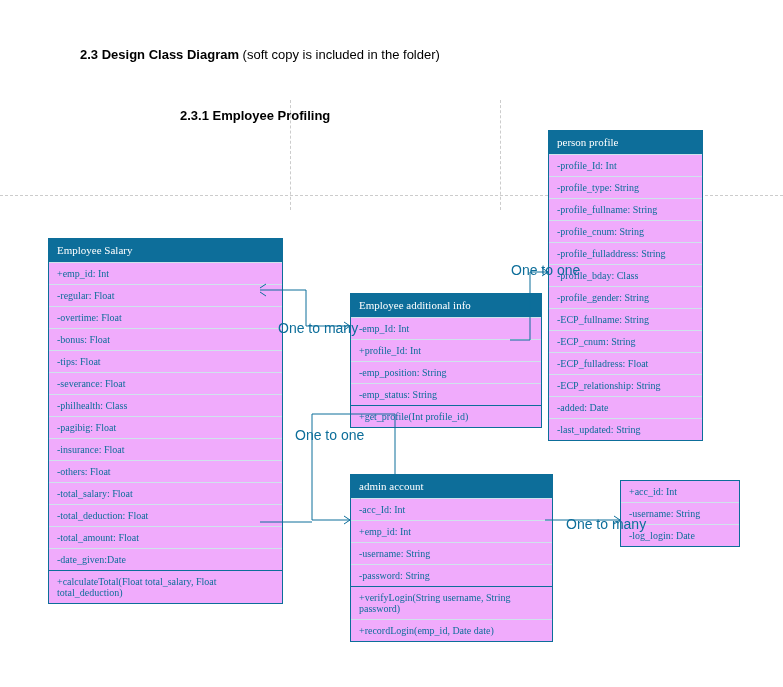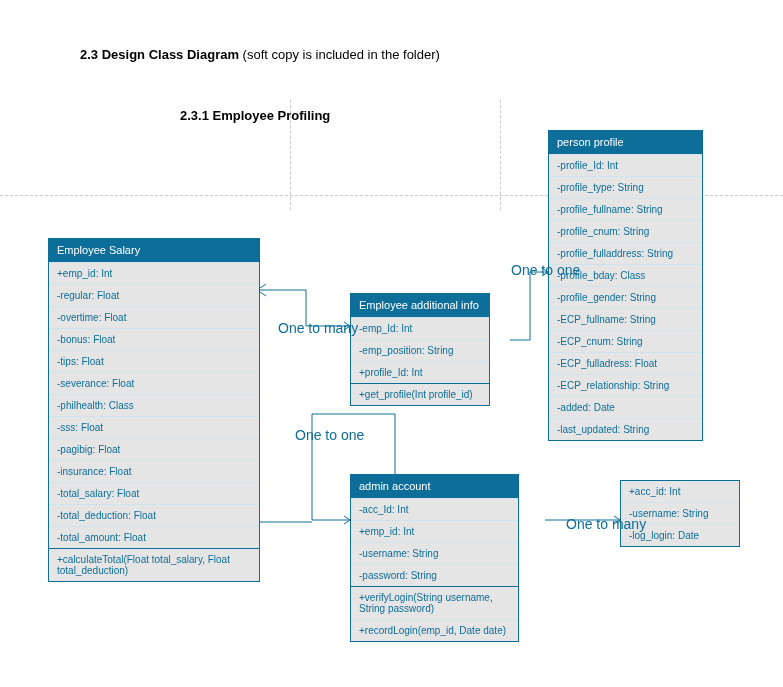--- a/index.html
+++ b/index.html
@@ -30,24 +30,25 @@
     height: 0;
   }
   .vdash {
     position: absolute;
     border-left: 1px dashed #ccc;
     width: 0;
   }
   .classbox {
     position: absolute;
     border: 1px solid #0d6e9a;
-    background: #e5e5e5;
+    background: #f0abfc;
     font-size: 10px;
     color: #0d6e9a;
     box-sizing: border-box;
+    font-family: Liberation Serif, serif;
   }
   .classbox .head {
     background: #0d6e9a;
     color: #fff;
     padding: 5px 8px;
     font-size: 11px;
     font-weight: normal;
     border-bottom: 1px solid #0d6e9a;
   }
   .classbox .row {
@@ -86,64 +87,66 @@
 
 <div class="subsection-title" style="left:180px; top:72px;margin-top:36px;">
   <span>2.3.1</span>
   <span>Employee Profiling</span>
 </div>
 
 <div class="dashline" style="left:0; top:195px; width:783px;"></div>
 <div class="vdash" style="left:290px; top:100px; height:110px;"></div>
 <div class="vdash" style="left:500px; top:100px; height:110px;"></div>
 
-<div class="classbox" style="left:48px; top:238px; width:212px;">
+<div class="classbox" style="left:48px; top:238px; width:235px;">
   <div class="head">Employee Salary</div>
   <div class="row">+emp_id: Int</div>
   <div class="row">-regular: Float</div>
   <div class="row">-overtime: Float</div>
   <div class="row">-bonus: Float</div>
   <div class="row">-tips: Float</div>
   <div class="row">-severance: Float</div>
   <div class="row">-philhealth: Class</div>
-  <div class="row">-sss: Float</div>
   <div class="row">-pagibig: Float</div>
   <div class="row">-insurance: Float</div>
+  <div class="row">-others: Float</div>
   <div class="row">-total_salary: Float</div>
   <div class="row">-total_deduction: Float</div>
   <div class="row">-total_amount: Float</div>
+  <div class="row">-date_given:Date</div>
   <div class="row sep">+calculateTotal(Float total_salary, Float total_deduction)</div>
 </div>
 
-<div class="classbox" style="left:350px; top:293px; width:140px;">
+<div class="classbox" style="left:350px; top:293px; width:192px;">
   <div class="head">Employee additional info</div>
   <div class="row">-emp_Id: Int</div>
+  <div class="row">+profile_Id: Int</div>
   <div class="row">-emp_position: String</div>
-  <div class="row">+profile_Id: Int</div>
+  <div class="row">-emp_status: String</div>
   <div class="row sep">+get_profile(Int profile_id)</div>
 </div>
 
 <div class="classbox" style="left:548px; top:130px; width:155px;">
   <div class="head">person profile</div>
   <div class="row">-profile_Id: Int</div>
   <div class="row">-profile_type: String</div>
   <div class="row">-profile_fullname: String</div>
   <div class="row">-profile_cnum: String</div>
   <div class="row">-profile_fulladdress: String</div>
   <div class="row">-profile_bday: Class</div>
   <div class="row">-profile_gender: String</div>
   <div class="row">-ECP_fullname: String</div>
   <div class="row">-ECP_cnum: String</div>
   <div class="row">-ECP_fulladress: Float</div>
   <div class="row">-ECP_relationship: String</div>
   <div class="row">-added: Date</div>
   <div class="row">-last_updated: String</div>
 </div>
 
-<div class="classbox" style="left:350px; top:474px; width:169px;">
+<div class="classbox" style="left:350px; top:474px; width:203px;">
   <div class="head">admin account</div>
   <div class="row">-acc_Id: Int</div>
   <div class="row">+emp_id: Int</div>
   <div class="row">-username: String</div>
   <div class="row">-password: String</div>
   <div class="row sep">+verifyLogin(String username, String password)</div>
   <div class="row">+recordLogin(emp_id, Date date)</div>
 </div>
 
 <div class="classbox" style="left:620px; top:480px; width:120px;">

